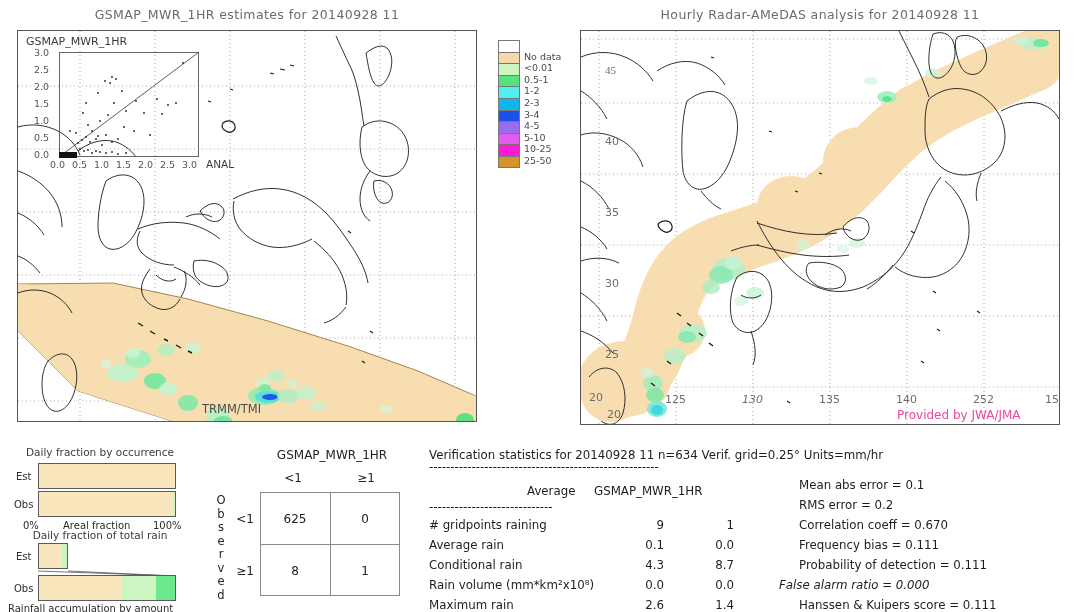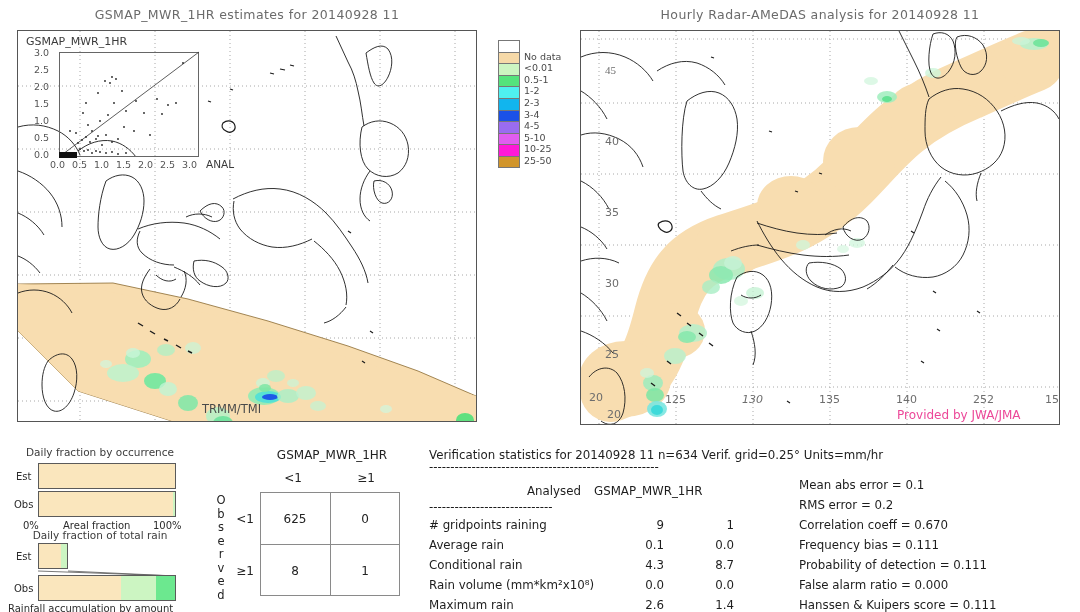--- a/index.html
+++ b/index.html
@@ -578,21 +578,21 @@
         <div>v</div>
         <div>e</div>
         <div>d</div>
       </div>
   </div>
 
   <div class="stats">
     <div class="srow" style="left:0px; top:4px;">Verification statistics for 20140928 11   n=634   Verif. grid=0.25°  Units=mm/hr</div>
     <div class="sdash" style="left:0px; top:16px;">------------------------------------------------------</div>
 
-    <div class="srow" style="left:98px; top:40px;">Analysed</div>
+    <div class="srow" style="left:98px; top:40px;">Average</div>
     <div class="srow" style="left:165px; top:40px;">GSMAP_MWR_1HR</div>
     <div class="sdash" style="left:0px; top:56px;">-----------------------------</div>
 
     <div class="srow" style="left:0px; top:74px;"># gridpoints raining</div>
     <div class="snum" style="left:190px; top:74px; width:45px;">9</div>
     <div class="snum" style="left:260px; top:74px; width:45px;">1</div>
 
     <div class="srow" style="left:0px; top:94px;">Average rain</div>
     <div class="snum" style="left:190px; top:94px; width:45px;">0.1</div>
     <div class="snum" style="left:260px; top:94px; width:45px;">0.0</div>
@@ -607,18 +607,18 @@
 
     <div class="srow" style="left:0px; top:154px;">Maximum rain</div>
     <div class="snum" style="left:190px; top:154px; width:45px;">2.6</div>
     <div class="snum" style="left:260px; top:154px; width:45px;">1.4</div>
 
     <div class="sright" style="left:370px; top:34px;">Mean abs error = 0.1</div>
     <div class="sright" style="left:370px; top:54px;">RMS error = 0.2</div>
     <div class="sright" style="left:370px; top:74px;">Correlation coeff = 0.670</div>
     <div class="sright" style="left:370px; top:94px;">Frequency bias = 0.111</div>
     <div class="sright" style="left:370px; top:114px;">Probability of detection = 0.111</div>
-    <div class="sright" style="left:370px; top:134px;">False alarm ratio = 0.000</div>
+    <div class="sright" style="left:350px; top:134px;font-style:italic;">False alarm ratio = 0.000</div>
     <div class="sright" style="left:370px; top:154px;">Hanssen &amp; Kuipers score = 0.111</div>
 
   </div>
 
 </div>
 
 </body></html>

